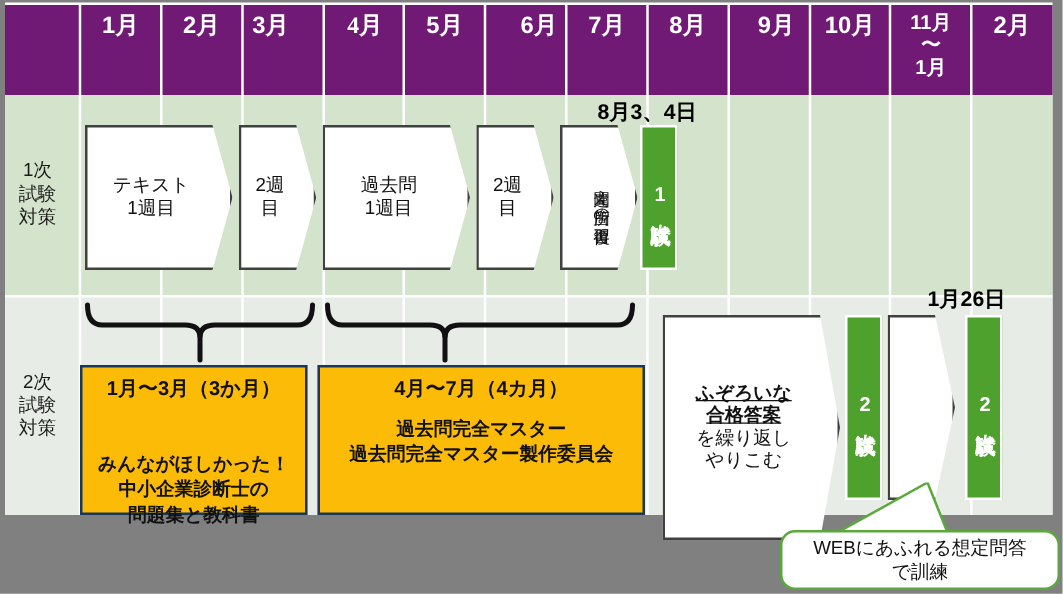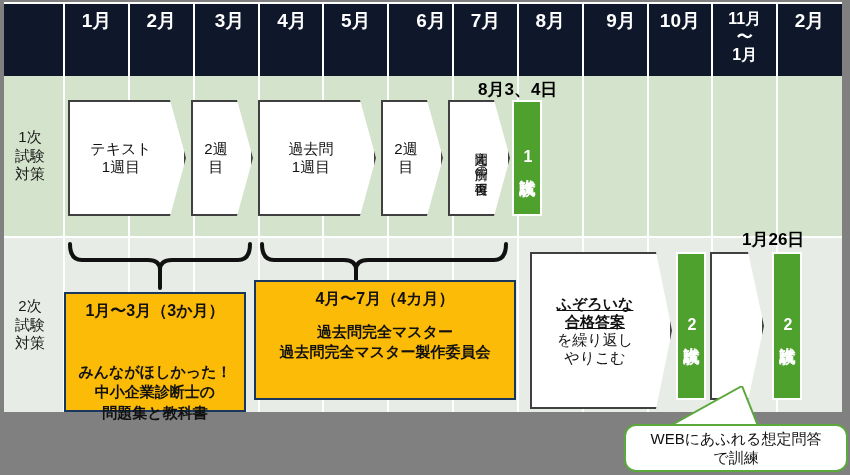--- a/index.html
+++ b/index.html
@@ -15,21 +15,21 @@
 
   
   .card{
     position:absolute;left:4px;top:2px;width:838px;height:410px;
     background:#ffffff;
   }
 
   
   .hdr{
     position:absolute;left:4px;top:4px;width:838px;height:72px;
-    background:#0f172a;
+    background:#701a75;
   }
   .hdr .cell{
     position:absolute;top:0;height:72px;
     color:#ffffff;font-weight:bold;font-size:19px;
     display:flex;align-items:flex-start;justify-content:center;
     padding-top:6px;box-sizing:border-box;
     line-height:1.12;text-align:center;
   }
   .hdr .sep{position:absolute;top:0;width:2px;height:72px;background:#ffffff;}
 
@@ -110,22 +110,22 @@
 </head>
 <body>
 
 <div id="root">
 
   <div class="card"></div>
 
   <div class="hdr" id="hdr">
       <div class="cell" style="left: 60px; width: 64.8333px;">1月</div>
       <div class="cell" style="left: 124.833px; width: 64.8333px;">2月</div>
-      <div class="cell" style="left: 199px; width: 53px;">3月</div>
-      <div class="cell" style="left: 254.5px; width: 67px;">4月</div>
+      <div class="cell" style="left: 186px; width: 53px;">3月</div>
+      <div class="cell" style="left: 254.5px; width: 67px; font-family: Liberation Serif, serif;">4月</div>
       <div class="cell" style="left: 319.333px; width: 64.8333px;">5月</div>
       <div class="cell" style="left: 384.167px; width: 86px;">6月</div>
       <div class="cell" style="left: 449px; width: 64.8333px;">7月</div>
       <div class="cell" style="left: 513.833px; width: 64.8333px;">8月</div>
       <div class="cell" style="left: 578.667px; width: 64.8333px; padding-left: 12px;">9月</div>
       <div class="cell" style="left: 643.5px; width: 64.8333px;">10月</div>
       <div class="cell" style="left: 708.333px; width: 64.8333px; font-size: 16px;">11月<br>〜<br>1月</div>
       <div class="cell" style="left: 773.167px; width: 64.8333px;">2月</div>
       <div class="sep" style="left: 59px;"></div>
       <div class="sep" style="left: 123.833px;"></div>
@@ -201,26 +201,26 @@
     <path d="M10,6 Q10,22 22,22 L88,22 Q100,22 100,32 Q100,22 112,22 L178,22 Q190,22 190,6" fill="none" stroke="#111" stroke-width="4" stroke-linecap="round"></path>
     <path d="M100,28 L100,50" fill="none" stroke="#111" stroke-width="4" stroke-linecap="round"></path>
     <path d="M202,6 Q202,22 214,22 L284,22 Q296,22 296,32 Q296,22 308,22 L434,22 Q446,22 446,6" fill="none" stroke="#111" stroke-width="4" stroke-linecap="round"></path>
     <path d="M296,28 L296,50" fill="none" stroke="#111" stroke-width="4" stroke-linecap="round"></path>
   </svg>
 
   <div class="obox" style="left:64px;top:292px;width:182px;height:120px;gap:28px;">
     <div class="ttl" id="b0t">1月〜3月（3か月）</div>
     <div class="bdy" id="b0b">みんながほしかった！<br>中小企業診断士の<br>問題集と教科書</div>
   </div>
-  <div class="obox" style="left:254px;top:280px;width:262px;height:120px;">
+  <div class="obox" style="left:254px;top:292px;width:262px;height:120px;">
     <div class="ttl" id="b1t">4月〜7月（4カ月）</div>
     <div class="bdy" id="b1b">過去問完全マスター<br>過去問完全マスター製作委員会</div>
   </div>
 
-  <div class="chev" style="left:530px;top:252px;width:142px;height:157px;">
+  <div class="chev" style="left:530px;top:252px;width:142px;height:180px;">
     <span class="chevtxt">
       <b style="text-decoration:underline;" id="p1">ふぞろいな</b><br>
       <b style="text-decoration:underline;" id="p2">合格答案</b><br>
       <span id="p3">を繰り返し</span><br>
       <span id="p4">やりこむ</span>
     </span>
   </div>
 
   <div class="exambar" style="left:676px;top:252px;width:30px;height:148px;" id="e1">2次試験</div>
 

